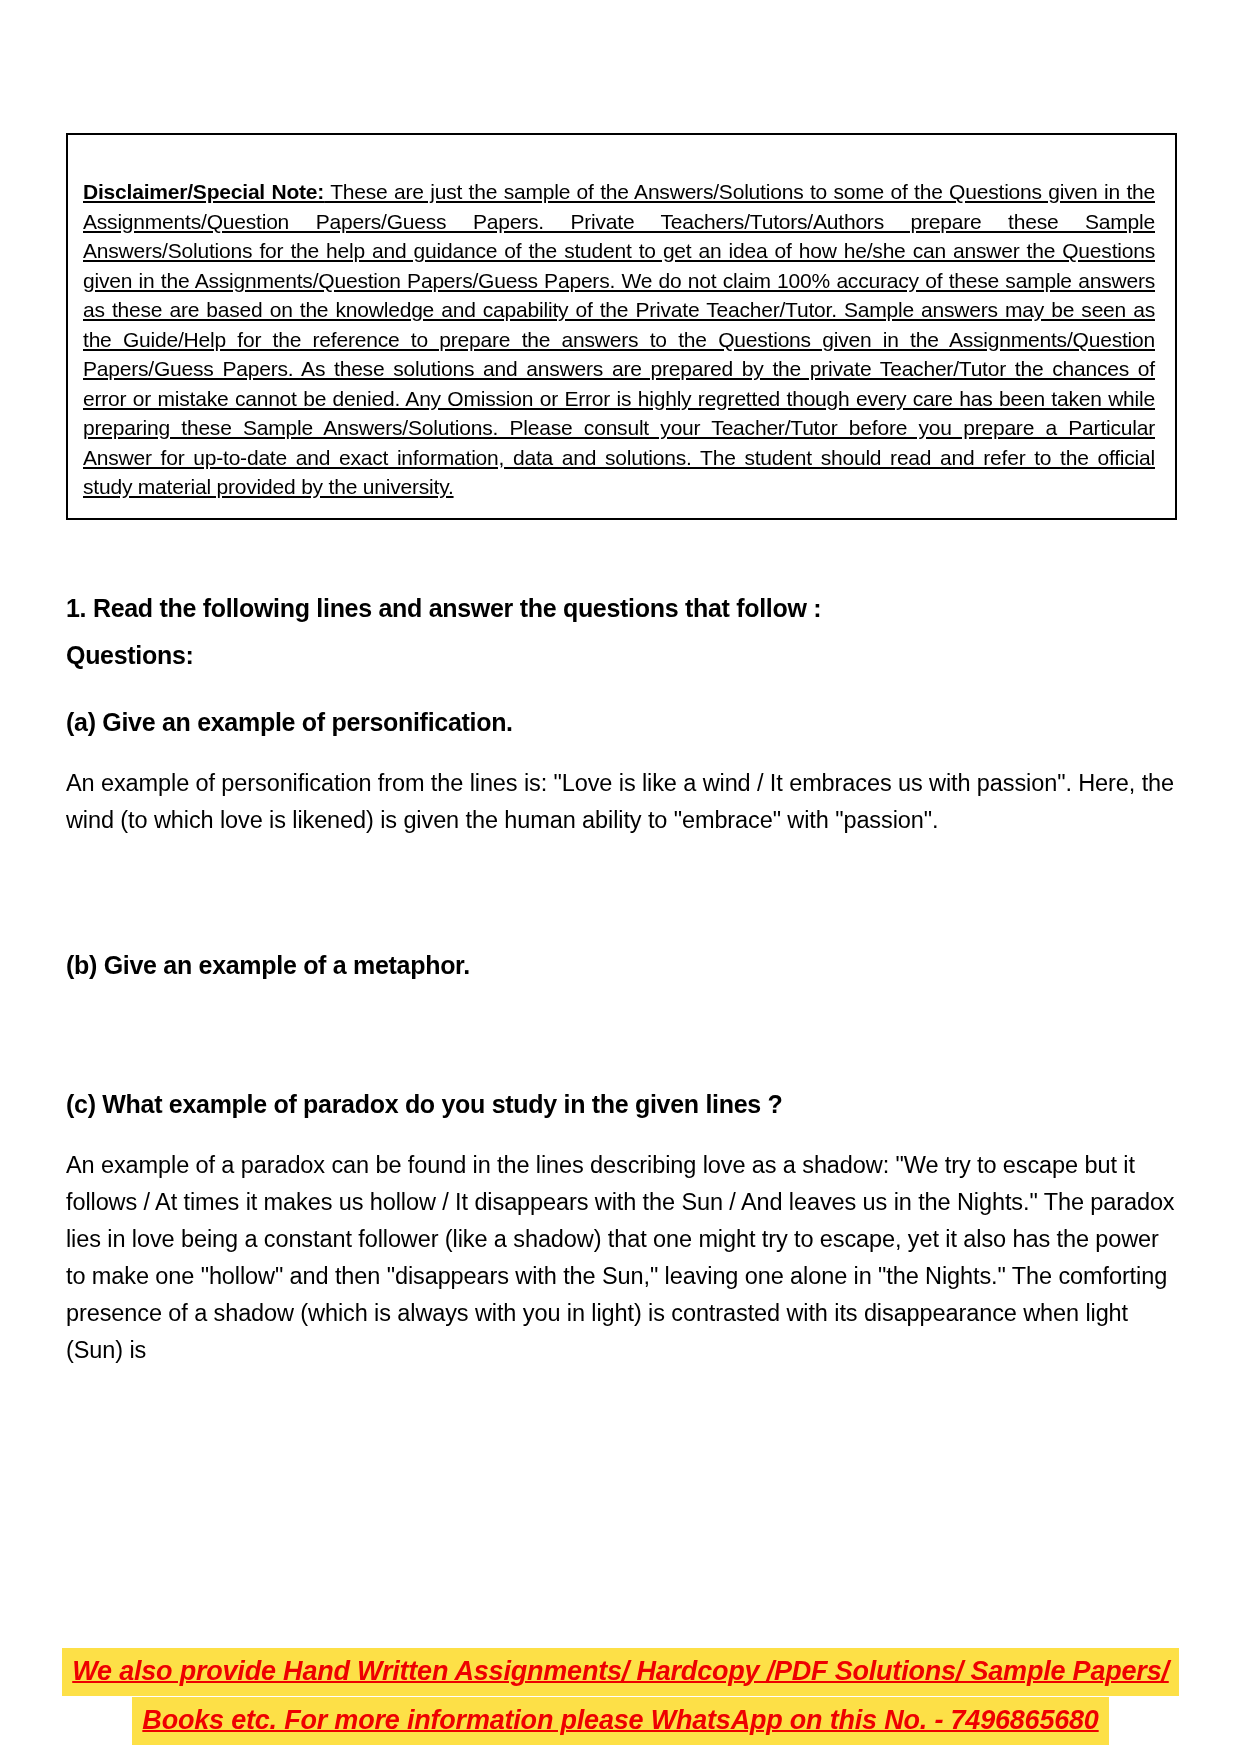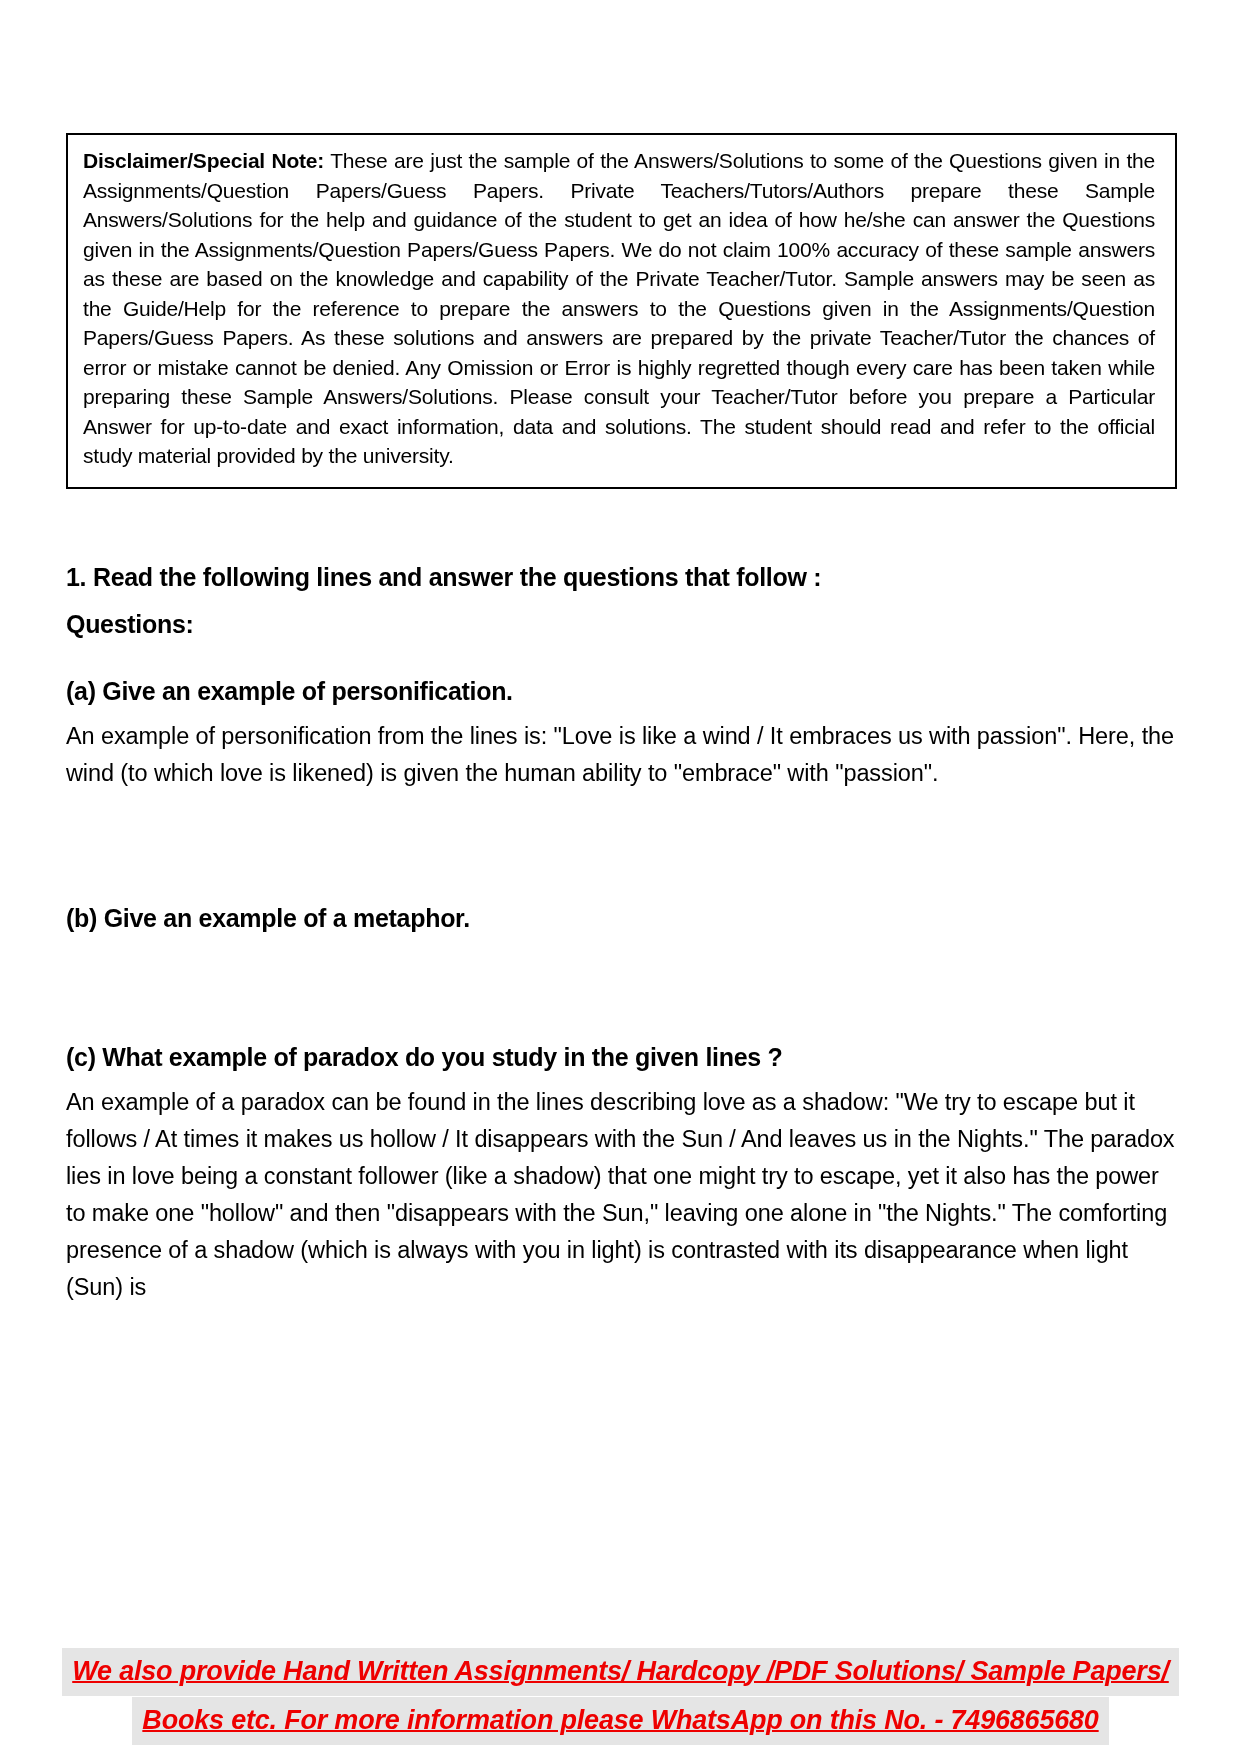--- a/index.html
+++ b/index.html
@@ -19,21 +19,23 @@
   }
   .disclaimer-box {
     border: 2px solid #000000;
     padding: 11px 20px 16px 15px;
     width: 1111px;
   }
   .disclaimer-text {
     font-size: 21px;
     line-height: 29.5px;
     text-align: justify;
+    text-decoration: underline;
     letter-spacing: -0.2px;
+    margin-top: 31px;
   }
   .disclaimer-text .lead { font-weight: bold; }
   .q-heading {
     margin-top: 74px;
     font-size: 25px;
     font-weight: bold;
     letter-spacing: -0.3px;
   }
   .questions-label {
     margin-top: 18px;
@@ -43,41 +45,41 @@
   }
   .section-heading {
     font-size: 25px;
     font-weight: bold;
     letter-spacing: -0.3px;
   }
   .sec-a .section-heading { margin-top: 38px; }
   .sec-b .section-heading { margin-top: 112px; }
   .sec-c .section-heading { margin-top: 110px; }
   .answer {
-    margin-top: 12px;
+    margin-top: 28px;
     font-size: 23.5px;
     line-height: 37px;
     font-weight: normal;
     max-width: 1115px;
     letter-spacing: -0.1px;
   }
   .footer {
     position: absolute;
     left: 0;
     top: 1648px;
     width: 1241px;
     text-align: center;
   }
   .footer-line {
     display: block;
     line-height: 44px;
   }
   .footer-line span {
     display: inline-block;
-    background: #e5e5e5;
+    background: #fde047;
     color: #ee0000;
     font-size: 27px;
     font-weight: bold;
     font-style: italic;
     text-decoration: underline;
     text-decoration-thickness: 2px;
     padding: 1px 10px 3px 10px;
     letter-spacing: -0.2px;
   }
 </style>

